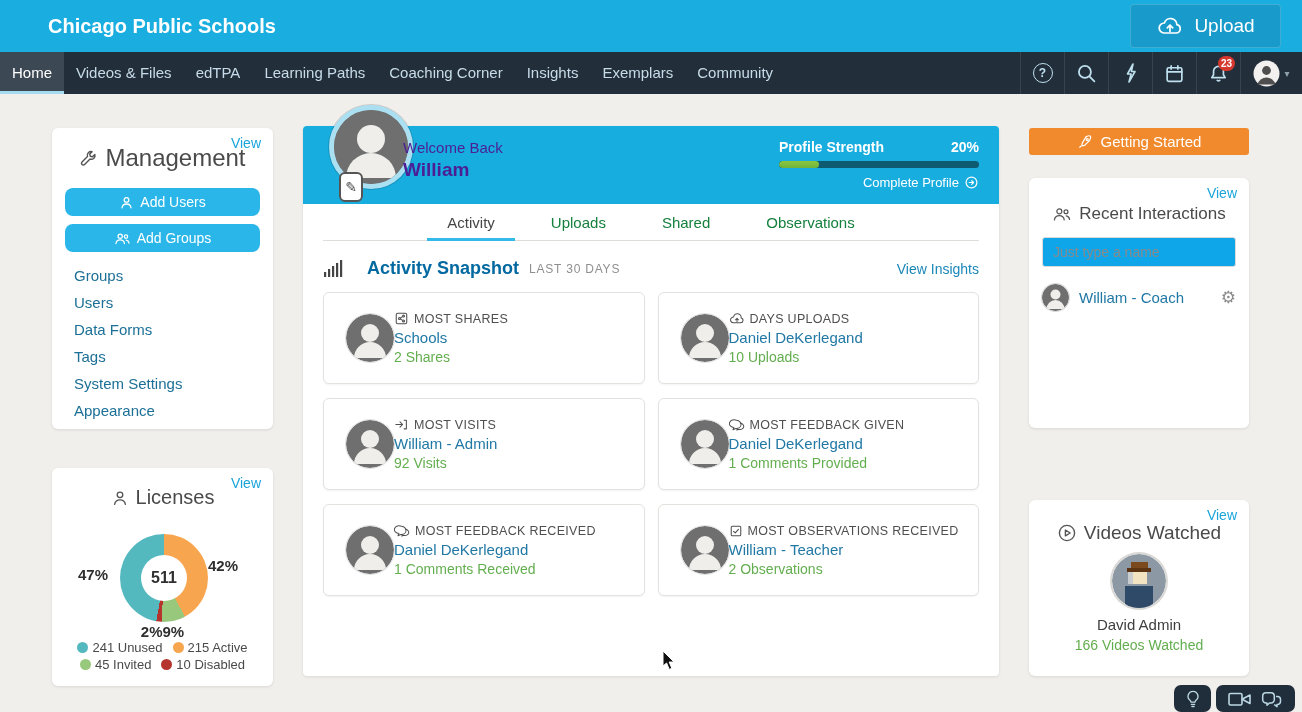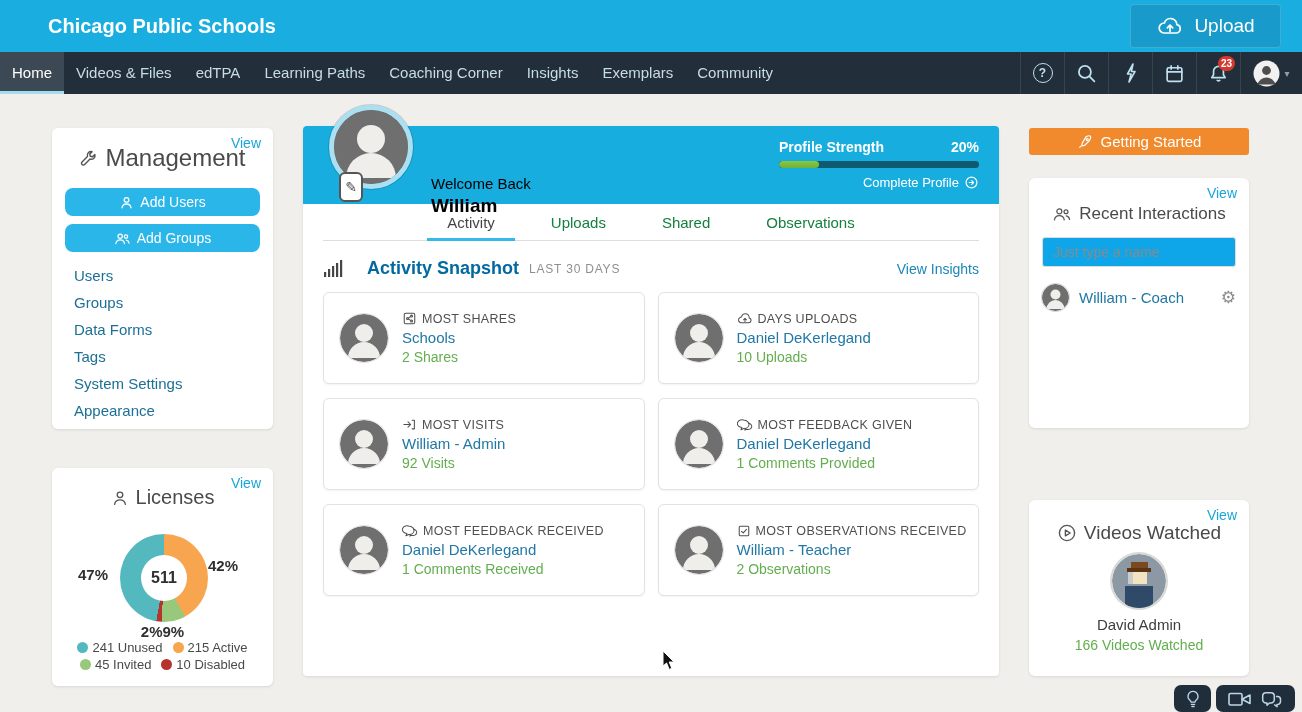--- a/index.html
+++ b/index.html
@@ -58,21 +58,21 @@
   .legend-item { display:flex; align-items:center; gap:4px; font-size:13px; color:#4A4A4A; }
   .legend-dot { width:11px; height:11px; border-radius:50%; }
 
   
   .main-panel { left:303px; top:126px; width:696px; height:550px; border-radius:4px; }
   .banner { position:relative; height:78px; background:#18ADDF; border-radius:4px 4px 0 0; }
   .banner-avatar { position:absolute; left:26px; top:-21px; width:84px; height:84px; border-radius:50%;
     border:5px solid #ABDFF2; background:#707070; overflow:hidden; box-shadow:0 0 0 1px rgba(0,0,0,0.15); }
   .edit-badge { position:absolute; left:36px; top:46px; width:24px; height:30px; background:#fff; border:2px solid #555;
     border-radius:6px; display:flex; align-items:center; justify-content:center; font-size:14px; color:#444; cursor:pointer; }
-  .welcome { position:absolute; left:128px; top:13px; color:#000000;margin-top:36px; }
+  .welcome { position:absolute; left:100px; top:13px; color:#4c1d95; }
   .welcome-line1 { font-size:15px; }
   .welcome-line2 { font-size:19px; font-weight:bold; margin-top:3px; }
   .strength { position:absolute; right:20px; top:13px; width:200px; color:#fff; }
   .strength-row { display:flex; justify-content:space-between; font-size:14px; font-weight:bold; }
   .strength-bar { margin-top:6px; height:7px; border-radius:4px; background:#0E5A70; overflow:hidden; }
   .strength-fill { height:100%; border-radius:4px; background:linear-gradient(#8CC63F,#6EB33C); }
   .complete-link { margin-top:7px; text-align:right; font-size:13px; color:#fff; text-decoration:none;
     display:flex; justify-content:flex-end; align-items:center; gap:5px; }
 
   .tabs-wrap { margin:0 20px; border-bottom:1px solid #DEDDDA; display:flex; justify-content:center; gap:52px; }
@@ -80,21 +80,21 @@
   .tab.active { color:#454545; }
   .tab.active::after { content:""; position:absolute; left:-18px; right:-18px; bottom:-1px; height:3px; background:#33BAE8; }
 
   .snap-head { display:flex; align-items:center; margin:17px 20px 13px; }
   .snap-title { font-size:18px; font-weight:bold; color:#0369a1; margin-left:24px; }
   .snap-period { font-size:12px; color:#8F8F8F; letter-spacing:0.8px; margin-left:10px; }
   .snap-view { margin-left:auto; font-size:14px; color:#1B87B8; text-decoration:none; }
 
   .cards-grid { margin:0 20px; display:grid; grid-template-columns:1fr 1fr; gap:14px 13px; }
   .stat-card { height:92px; background:#FFFFFF; border:1px solid #E3E2DF; border-radius:6px;
-    box-shadow:0 1px 2px rgba(0,0,0,0.05); display:flex; align-items:center; padding-left:16px; gap:14px; }
+    box-shadow:0 1px 2px rgba(0,0,0,0.05); display:flex; align-items:center; padding-left:22px; gap:0; }
   .stat-avatar { width:48px; height:48px; border-radius:50%; overflow:hidden; flex:0 0 48px; box-shadow:0 0 0 1px rgba(0,0,0,0.12); }
   .stat-label { display:flex; align-items:center; gap:5px; font-size:12.5px; color:#4F4F4F; letter-spacing:0.3px; }
   .stat-name { font-size:15px; color:#2178A5; margin-top:3px; text-decoration:none; display:block; }
   .stat-value { font-size:14px; color:#63AE4F; margin-top:3px; }
 
   
   .btn-getting { position:absolute; left:1029px; top:128px; width:220px; height:27px; background:#F18A2D; border:none;
     border-radius:3px; color:#fff; font-size:15px; display:flex; align-items:center; justify-content:center; gap:8px;
     cursor:pointer; font-family:inherit; }
   .panel-recent { left:1029px; top:178px; width:220px; height:250px; }
@@ -224,22 +224,22 @@
           <svg width="17" height="15" viewBox="0 0 22 18" fill="none" stroke="#fff" stroke-width="1.6" stroke-linecap="round">
             <circle cx="8" cy="6" r="2.8"></circle>
               <circle cx="15.5" cy="6.5" r="2.2"></circle>
             <path d="M2.5 15.5c.5-3 2.6-4.6 5.5-4.6s5 1.6 5.5 4.6 M15.8 11.2c2 .3 3.3 1.6 3.7 3.8"></path>
           </svg>
         </span>
         <span>Add Groups</span>
       </button>
     </div>
     <ul class="mgmt-links">
+      <li><a href="#">Groups</a></li>
       <li><a href="#">Users</a></li>
-      <li><a href="#">Groups</a></li>
       <li><a href="#">Data Forms</a></li>
       <li><a href="#">Tags</a></li>
       <li><a href="#">System Settings</a></li>
       <li><a href="#">Appearance</a></li>
     </ul>
   </section>
 
   <section class="panel panel-lic">
     <a href="#" class="view-link">View</a>
     <div class="panel-title">

